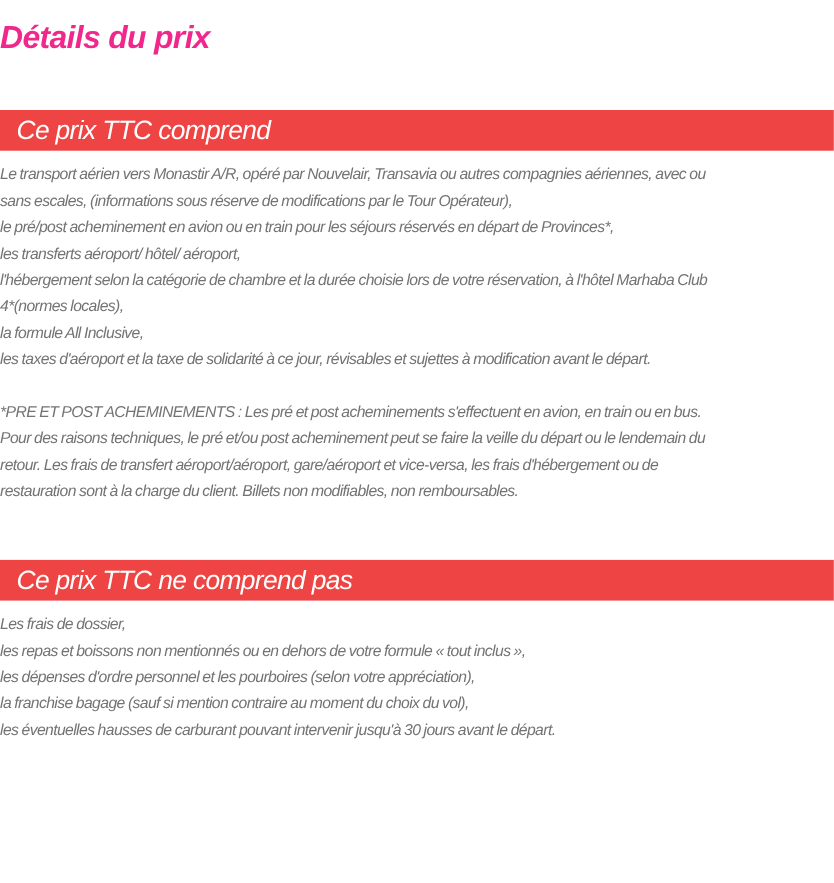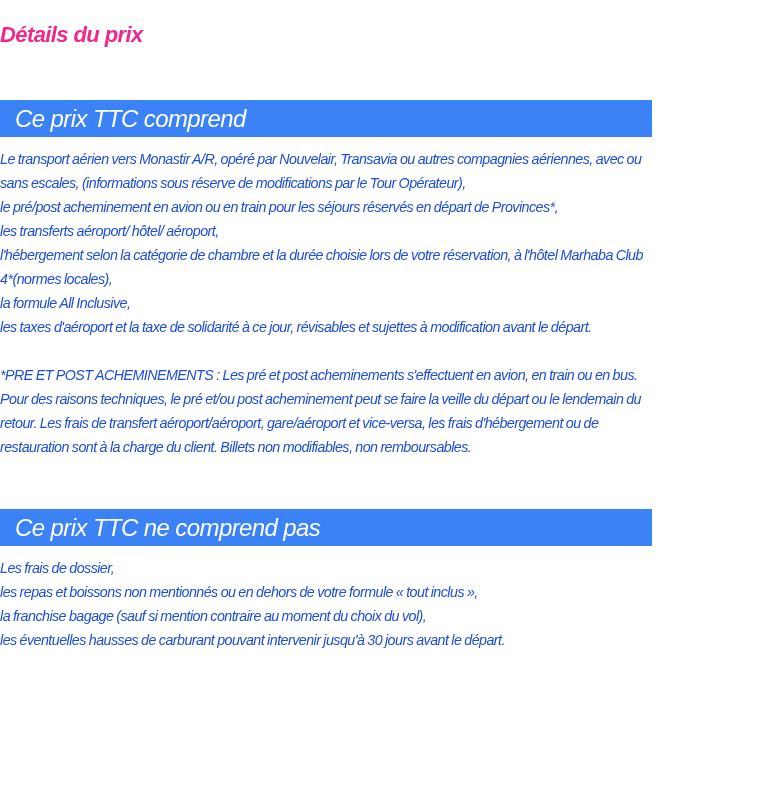--- a/index.html
+++ b/index.html
@@ -13,33 +13,33 @@
       overflow: hidden;
       font-family: "Liberation Sans", "DejaVu Sans", sans-serif;
       color: #4a4a4a;
       position: relative;
     }
     .page-title {
       position: absolute;
       left: 0;
       top: 18px;
       margin: 0;
-      font-size: 22px;
+      font-size: 29px;
       font-weight: bold;
       font-style: italic;
       color: #f0288c;
       letter-spacing: -0.6px;
       line-height: 34px;
     }
     .band {
       position: absolute;
       left: 0;
-      width: 652px;
+      width: 758px;
       height: 37px;
-      background: #3b82f6;
+      background: #ef4444;
       color: #ffffff;
       box-sizing: border-box;
       padding-left: 15px;
     }
     .band h2 {
       margin: 0;
       font-size: 24px;
       font-style: italic;
       font-weight: normal;
       line-height: 37px;
@@ -50,21 +50,21 @@
     .band-2 { top: 509px; }
     .text-block {
       position: absolute;
       left: 0;
       width: 646px;
       font-size: 14.3px;
       font-style: italic;
       line-height: 24px;
       letter-spacing: -0.55px;
       word-spacing: -0.5px;
-      color: #1d4ed8;
+      color: #737373;
     }
     .text-block p {
       margin: 0;
     }
     .included { top: 147px; }
     .note { top: 363px; }
     .excluded { top: 556px; }
   </style>
 </head>
 <body>
@@ -88,15 +88,16 @@
   <p>*PRE ET POST ACHEMINEMENTS : Les pré et post acheminements s'effectuent en avion, en train ou en bus. Pour des raisons techniques, le pré et/ou post acheminement peut se faire la veille du départ ou le lendemain du retour. Les frais de transfert aéroport/aéroport, gare/aéroport et vice-versa, les frais d'hébergement ou de restauration sont à la charge du client. Billets non modifiables, non remboursables.</p>
 </div>
 
 <div class="band band-2">
   <h2>Ce prix TTC ne comprend pas</h2>
 </div>
 
 <div class="text-block excluded">
   <p>Les frais de dossier,</p>
   <p>les repas et boissons non mentionnés ou en dehors de votre formule « tout inclus »,</p>
+  <p>les dépenses d'ordre personnel et les pourboires (selon votre appréciation),</p>
   <p>la franchise bagage (sauf si mention contraire au moment du choix du vol),</p>
   <p>les éventuelles hausses de carburant pouvant intervenir jusqu'à 30 jours avant le départ.</p>
 </div>
 
 </body></html>

